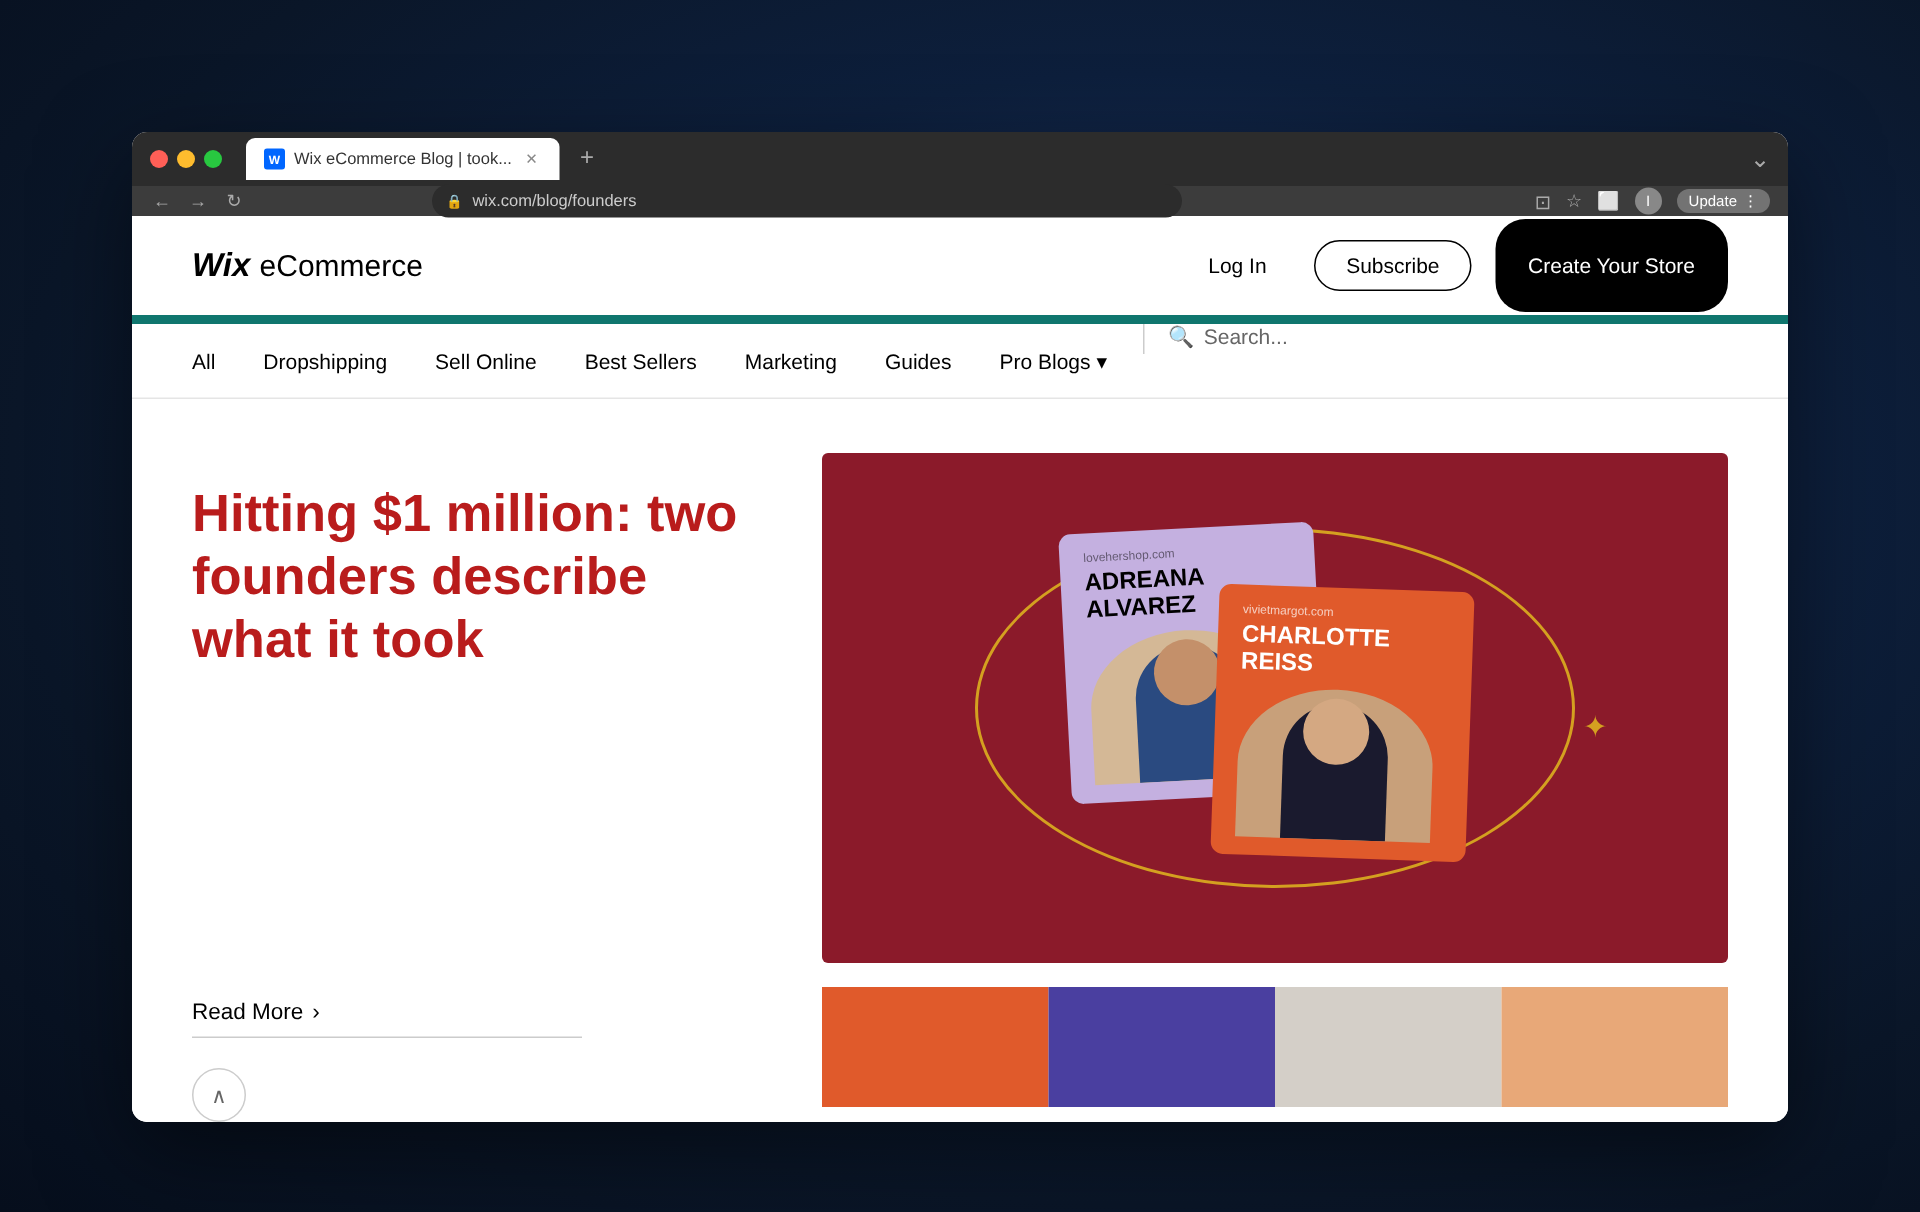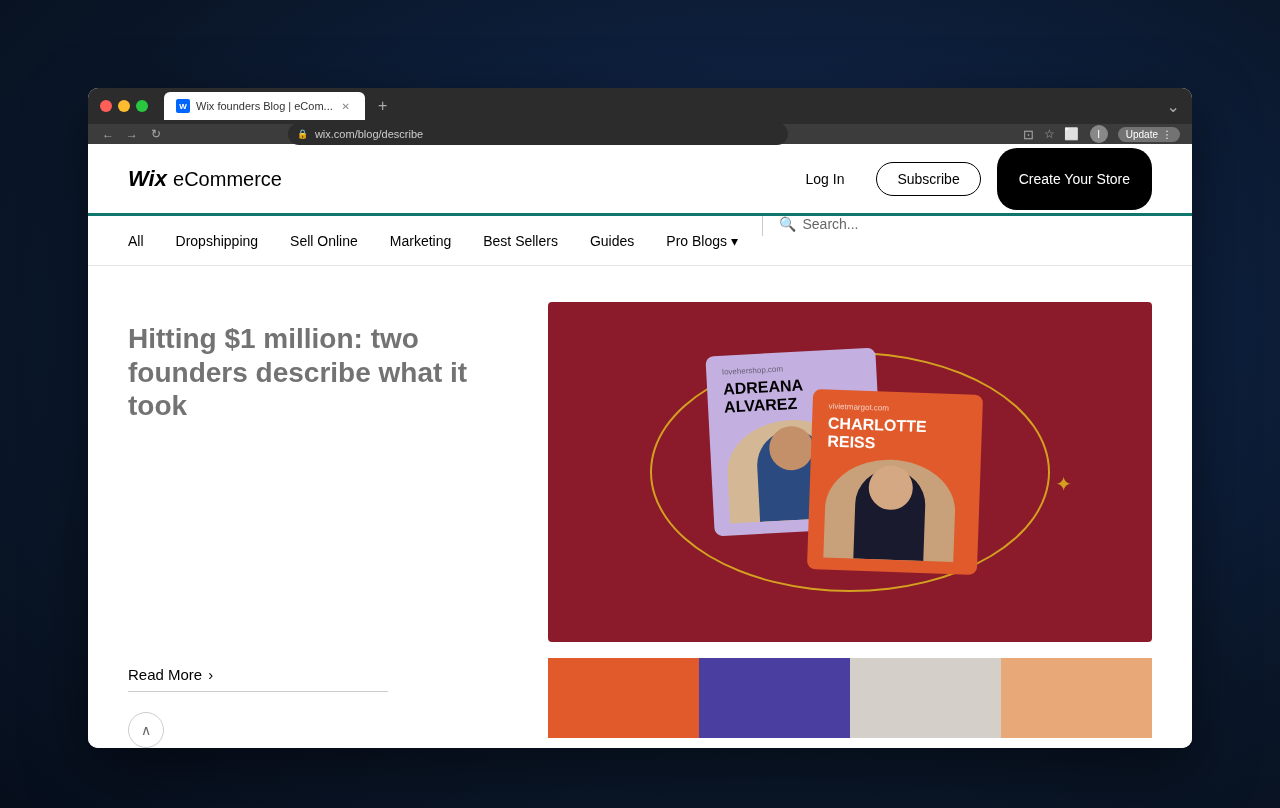--- a/index.html
+++ b/index.html
@@ -218,21 +218,21 @@
       height: calc(100% - 56px);
       overflow: hidden;
     }
 
     
     .site-header {
       display: flex;
       align-items: center;
       padding: 0 40px;
       height: 72px;
-      border-bottom: 3px solid #0f766e;
+      border-bottom: 6px solid #0f766e;
     }
 
     .site-logo {
       font-size: 22px;
       font-weight: 400;
       color: #000;
       text-decoration: none;
       margin-right: auto;
     }
 
@@ -341,24 +341,24 @@
 
     .main-left {
       flex: 0 0 380px;
       display: flex;
       flex-direction: column;
       justify-content: flex-start;
       padding-top: 20px;
     }
 
     .article-title {
-      font-size: 28px;
+      font-size: 35px;
       font-weight: 700;
       line-height: 1.2;
-      color: #737373;
+      color: #b91c1c;
       margin-bottom: 40px;
     }
 
     .read-more-link {
       display: flex;
       align-items: flex-start;
       gap: 6px;
       font-size: 15px;
       color: #000;
       text-decoration: none;
@@ -507,40 +507,40 @@
 
       <div class="traffic-lights">
         <div class="traffic-light tl-red"></div>
         <div class="traffic-light tl-yellow"></div>
         <div class="traffic-light tl-green"></div>
       </div>
 
       <div class="tab-area">
         <div class="browser-tab">
           <div class="tab-favicon">W</div>
-          <span class="tab-title">Wix founders Blog | eCom...</span>
+          <span class="tab-title">Wix eCommerce Blog | took...</span>
           <div class="tab-close">✕</div>
         </div>
         <div class="tab-new">+</div>
       </div>
 
       <div class="tab-right-controls">
         <span style="font-size:16px;">⌄</span>
       </div>
     </div>
 
     <div class="browser-addressbar">
       <div class="nav-buttons">
         <div class="nav-btn">←</div>
         <div class="nav-btn">→</div>
         <div class="nav-btn">↻</div>
       </div>
       <div class="address-bar">
         <span class="lock-icon">🔒</span>
-        <span class="address-text">wix.com/blog/describe</span>
+        <span class="address-text">wix.com/blog/founders</span>
       </div>
       <div class="browser-right-icons">
         <span class="browser-icon" style="font-size:13px;">⊡</span>
         <span class="browser-icon">☆</span>
         <span class="browser-icon">⬜</span>
         <div class="avatar-icon">I</div>
         <div class="update-btn">
           <span>Update</span>
           <span>⋮</span>
         </div>
@@ -558,22 +558,22 @@
         <button class="btn-login">Log In</button>
         <button class="btn-subscribe">Subscribe</button>
         <button class="btn-create-store">Create Your Store</button>
       </div>
     </header>
 
     <nav class="site-nav">
       <a class="nav-item">All</a>
       <a class="nav-item">Dropshipping</a>
       <a class="nav-item">Sell Online</a>
+      <a class="nav-item">Best Sellers</a>
       <a class="nav-item">Marketing</a>
-      <a class="nav-item">Best Sellers</a>
       <a class="nav-item">Guides</a>
       <a class="nav-item nav-dropdown">
         Pro Blogs <span>▾</span>
       </a>
       <div class="nav-divider"></div>
       <div class="nav-search">
         <span>🔍</span>
         <span>Search...</span>
       </div>
     </nav>

